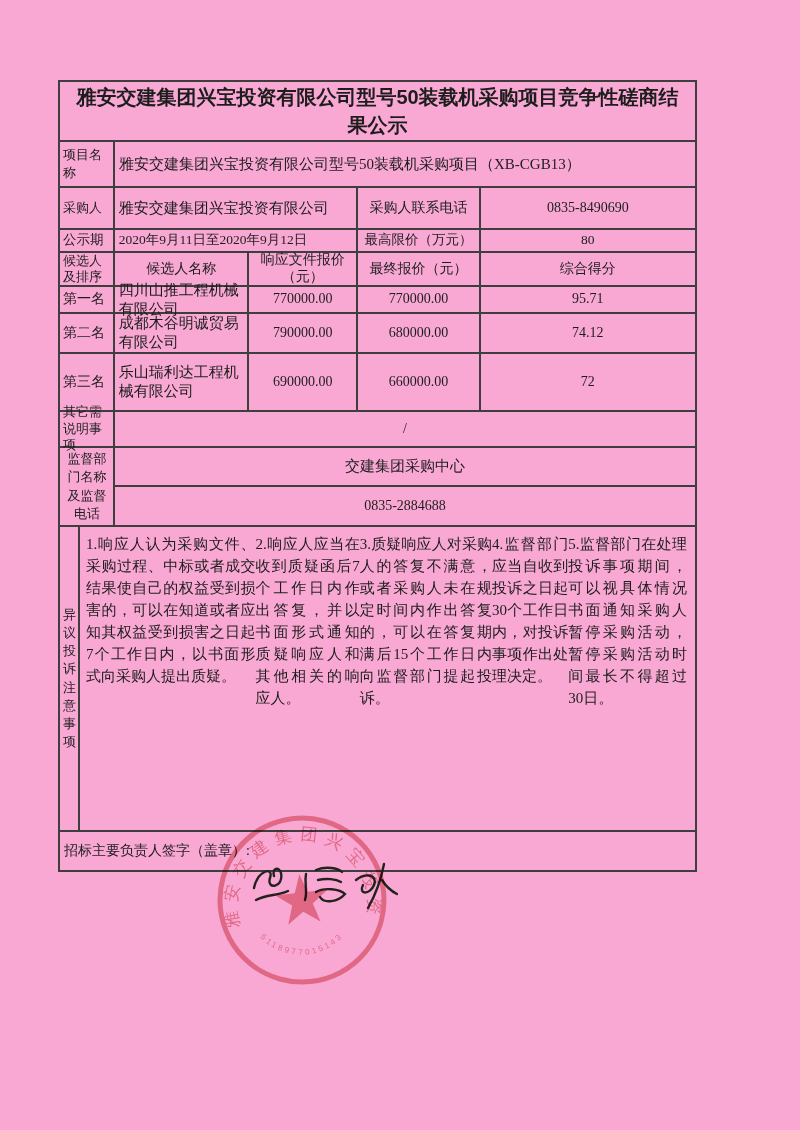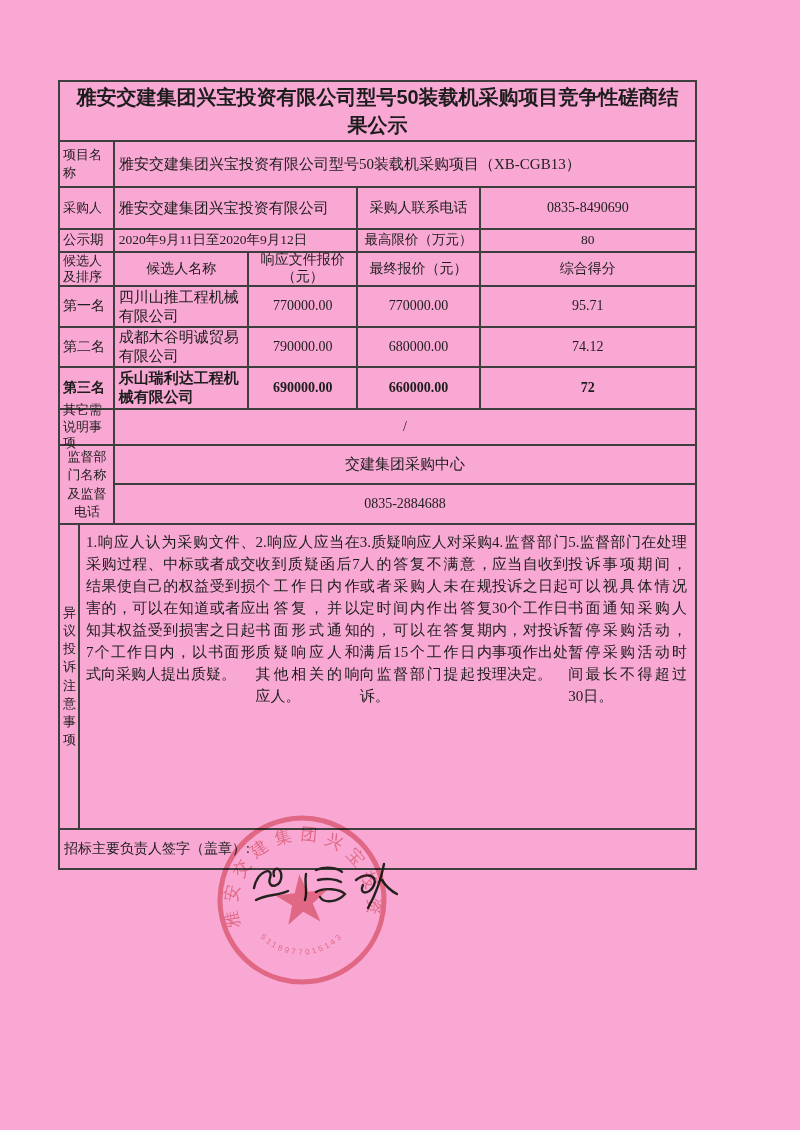--- a/index.html
+++ b/index.html
@@ -37,21 +37,21 @@
     font-weight: bold; font-size: 20px; line-height: 28px;
     justify-content: center; text-align: center; padding: 0 8px;
   }
   .r-project { height: 46px; }
   .r-buyer   { height: 42px; }
   .r-venue   { height: 40px; }
   .r-pub     { height: 23px; }
   .r-pub .cell { font-size: 13.5px; padding-top: 0; padding-bottom: 0; }
   .r-chead   { height: 34px; }
   .r-chead .cell { line-height: 1.2; }
-  .r-c1 { height: 41px; } .r-c2 { height: 40px; } .r-c3 { height: 42px; font-weight: bold; }
+  .r-c1 { height: 27px; } .r-c2 { height: 40px; } .r-c3 { height: 58px; }
   .name-cell { font-size: 15px; line-height: 1.25; }
   .val15 { font-size: 15px; }
   .r-other { height: 36px; }
   .r-super { height: 79px; border-radius: 18px; }
   .super-stack { display: flex; flex-direction: column; flex: 1 1 auto; }
   .super-top { height: 39px; }
   .super-bot { height: 40px; }
   .r-dispute { height: 305px; }
   .dispute-text {
     flex: 1 1 auto; flex-direction: row; justify-content: center;

